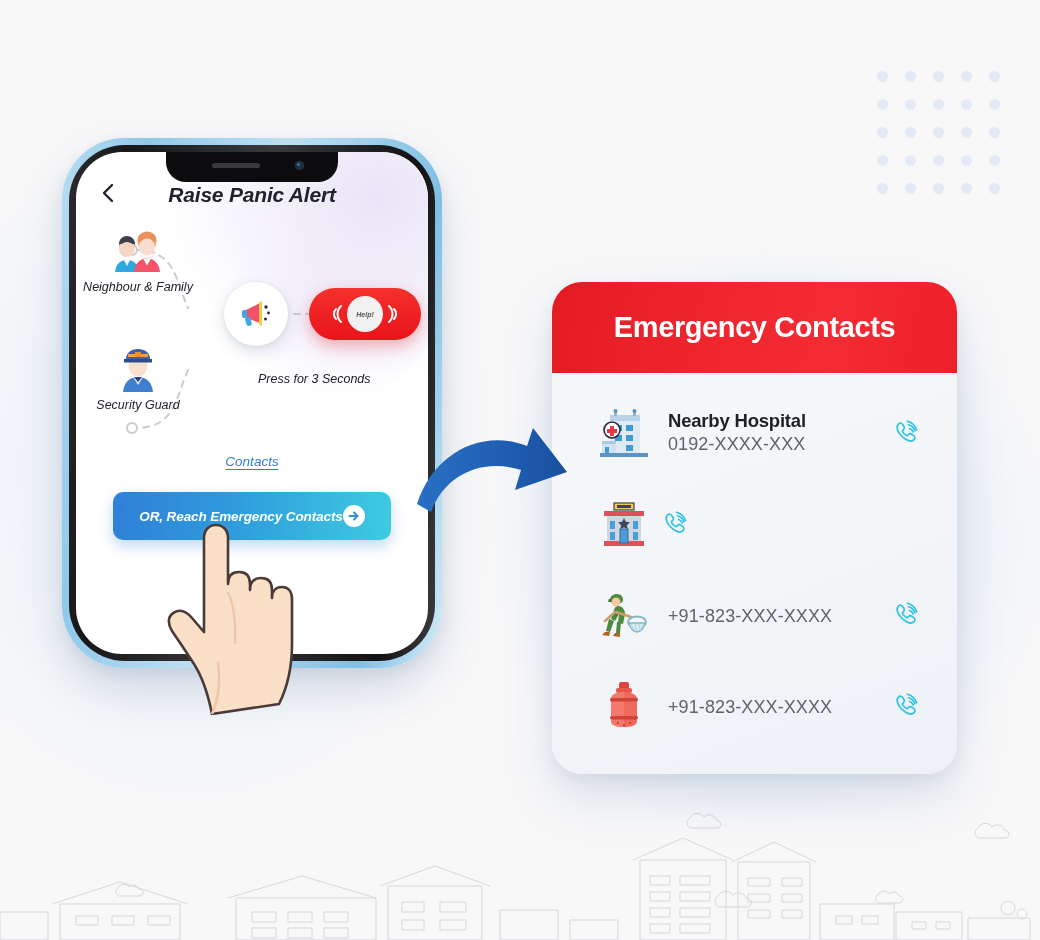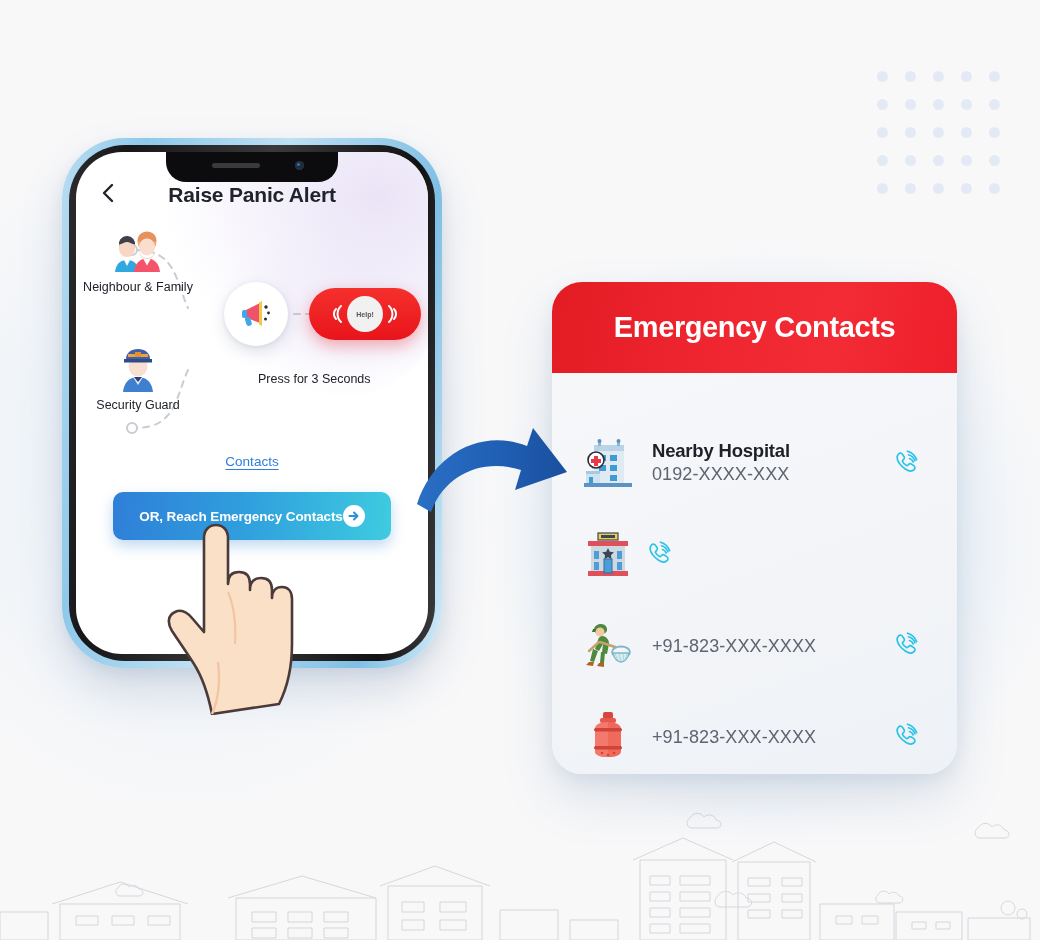--- a/index.html
+++ b/index.html
@@ -38,21 +38,21 @@
     display: block; width: 11px; height: 11px; border-radius: 50%;
     background: #e4eaf5;
   }
 
   
   .skyline { position: absolute; left: 0; bottom: 0; width: 1040px; height: 140px; opacity: .55; }
 
   
   .phone {
     position: absolute; left: 62px; top: 138px;
-    width: 380px; height: 530px;
+    width: 380px; height: 530px; font-style: italic;
   }
   .phone-outer {
     position: absolute; inset: 0;
     border-radius: 62px;
     background: linear-gradient(100deg,#b9ddf2 0%,#8fc9ea 18%,#bfe0f4 48%,#7fbfe4 82%,#d4ecf8 100%);
     box-shadow: 0 22px 44px rgba(80,110,150,.20), 0 6px 14px rgba(80,110,150,.10);
   }
   .phone-bezel {
     position: absolute; left: 7px; top: 7px; right: 7px; bottom: 7px;
     border-radius: 56px;
@@ -195,21 +195,21 @@
     overflow: hidden;
   }
   .card-header {
     height: 91px;
     background: linear-gradient(100deg,#e31b23 0%,#ef2630 40%,#f22b34 70%,#ee1f2a 100%);
     display: flex; align-items: center; justify-content: center;
   }
   .card-header .title {
     font-size: 29px; font-weight: bold; color: #fff; letter-spacing: -.4px;
   }
-  .contact-list { padding: 14px 0 0 0; margin-top: 30px; }
+  .contact-list { padding: 14px 0 0 16px; }
   .contact-row {
     display: flex; align-items: center;
     height: 91px; padding: 0 32px 0 26px;
     cursor: pointer;
   }
   .contact-icon { width: 60px; height: 58px; display:flex; align-items:center; justify-content:center; flex: 0 0 60px; }
   .contact-text { flex: 1 1 auto; padding-left: 14px; }
   .contact-name {
     font-size: 18.5px; font-weight: bold; color: #1d2026; letter-spacing: -.2px;
     line-height: 1.15;

